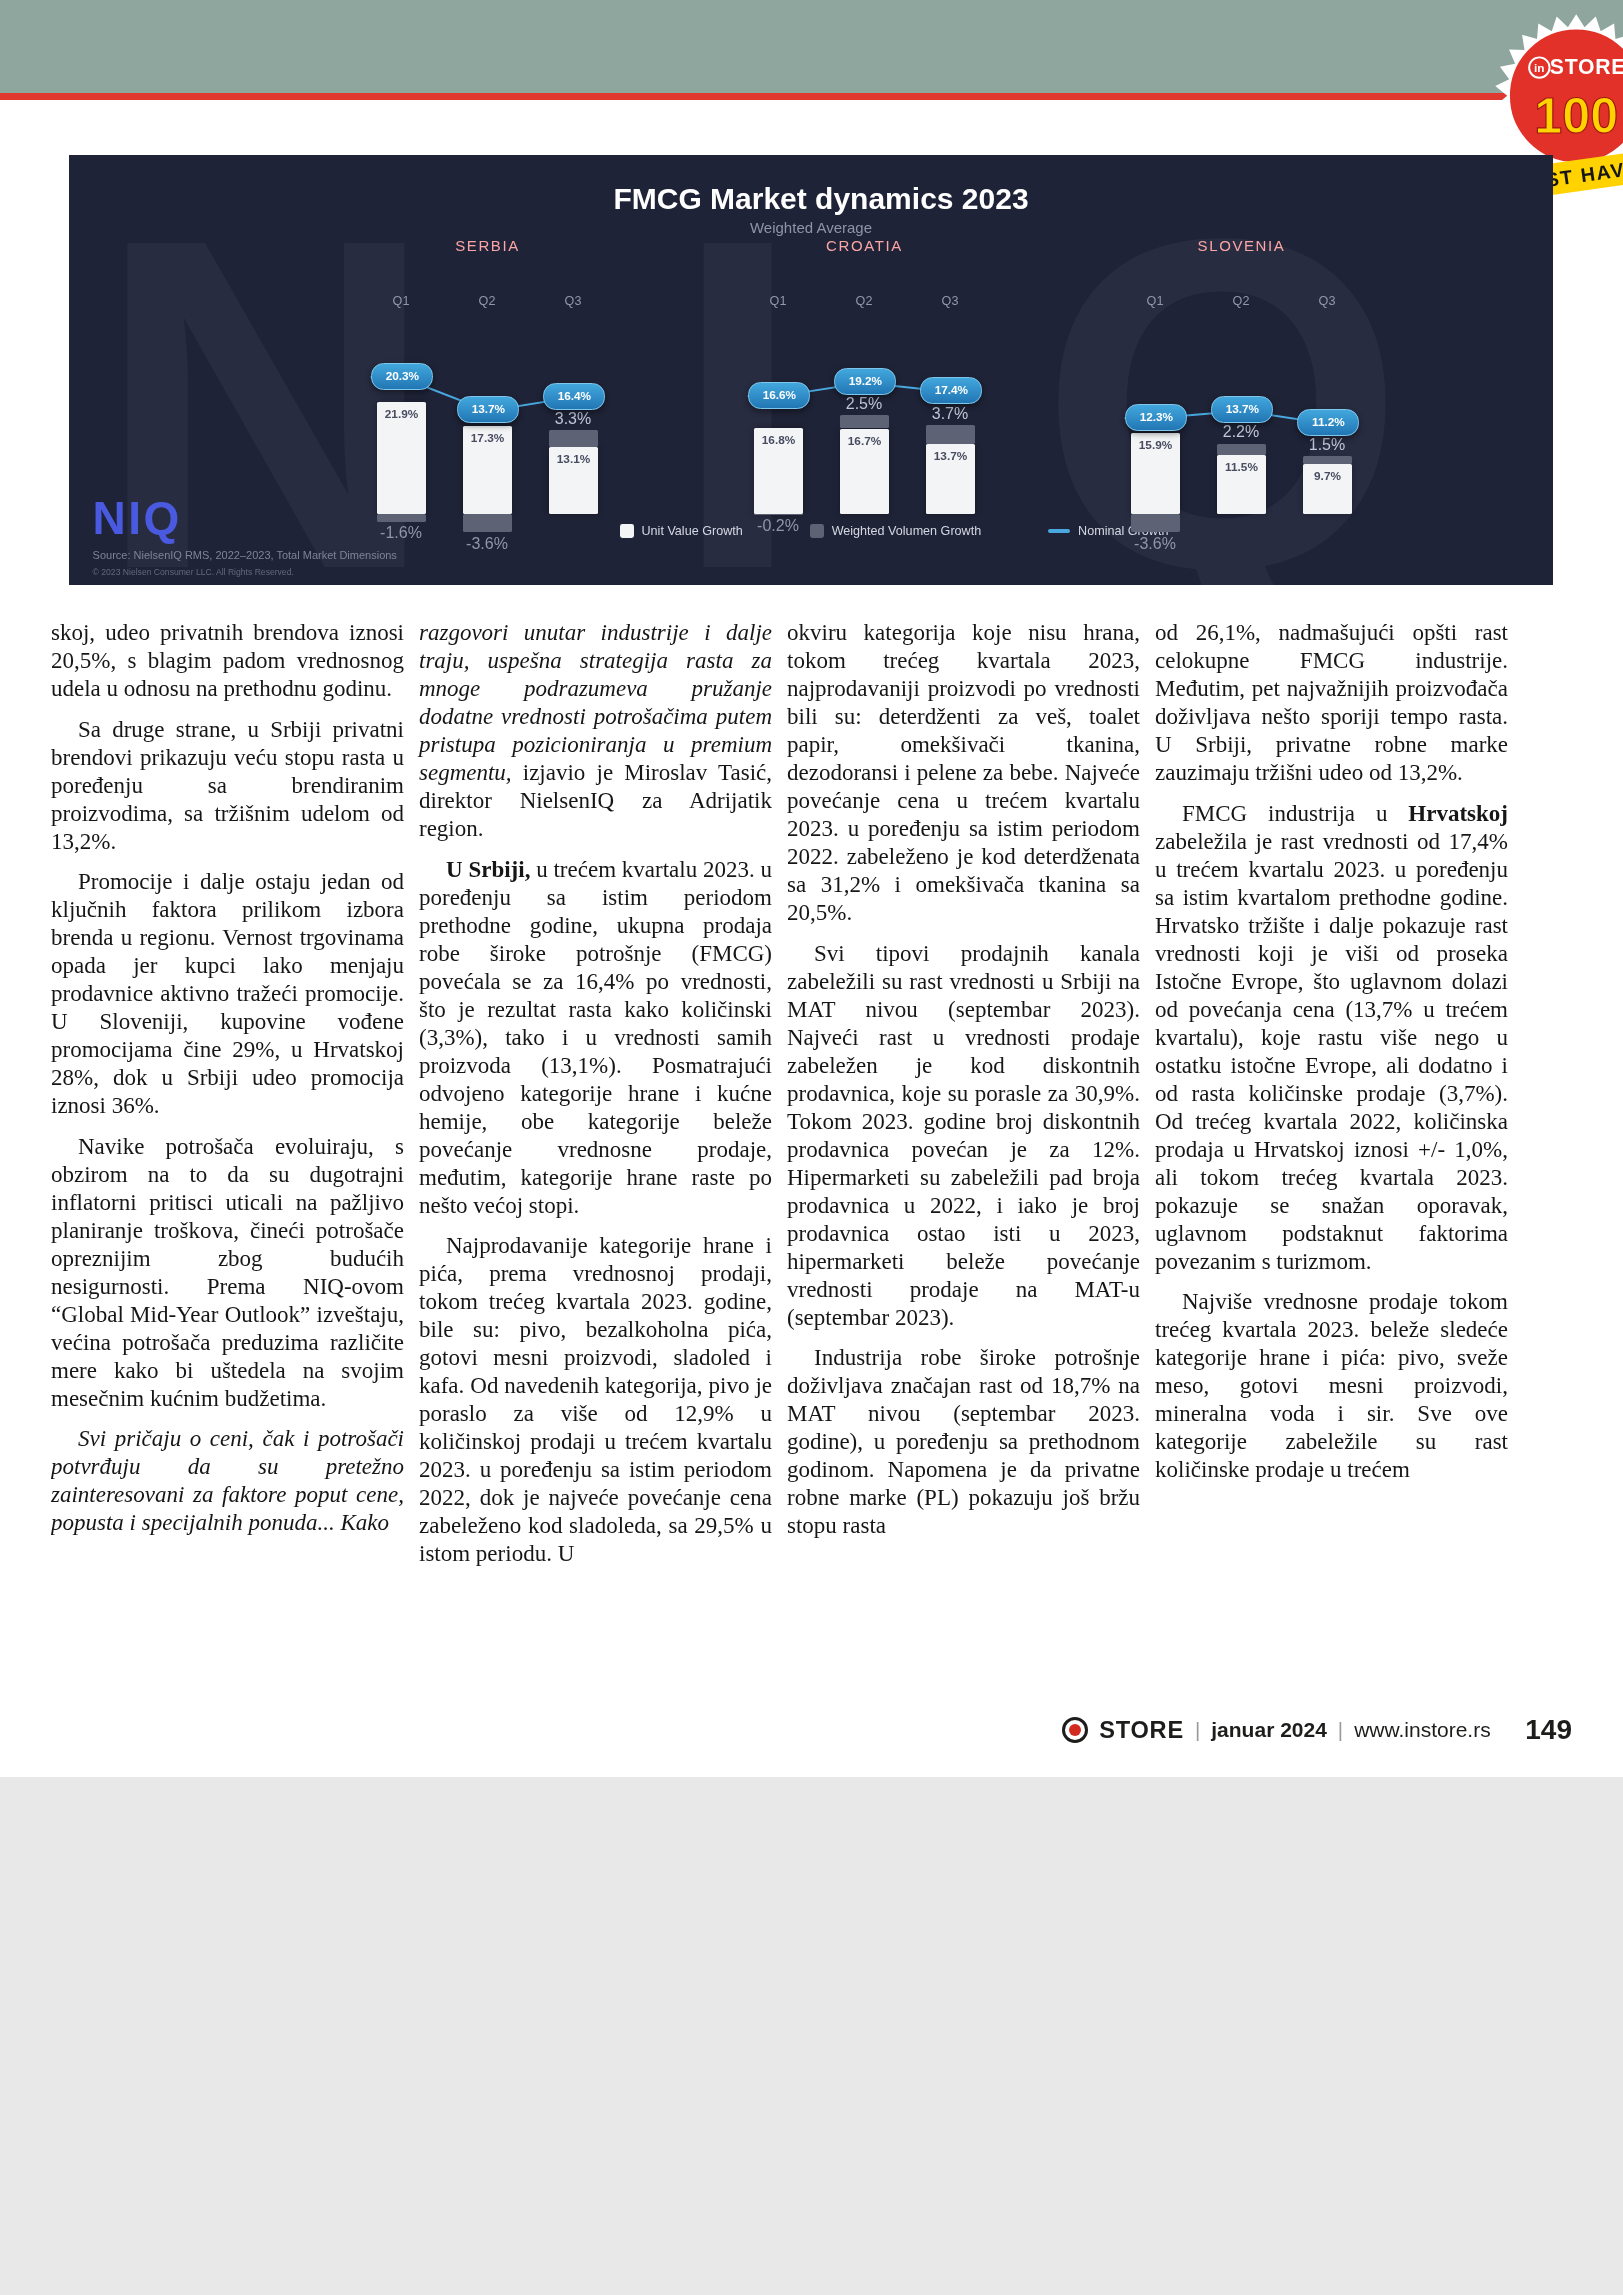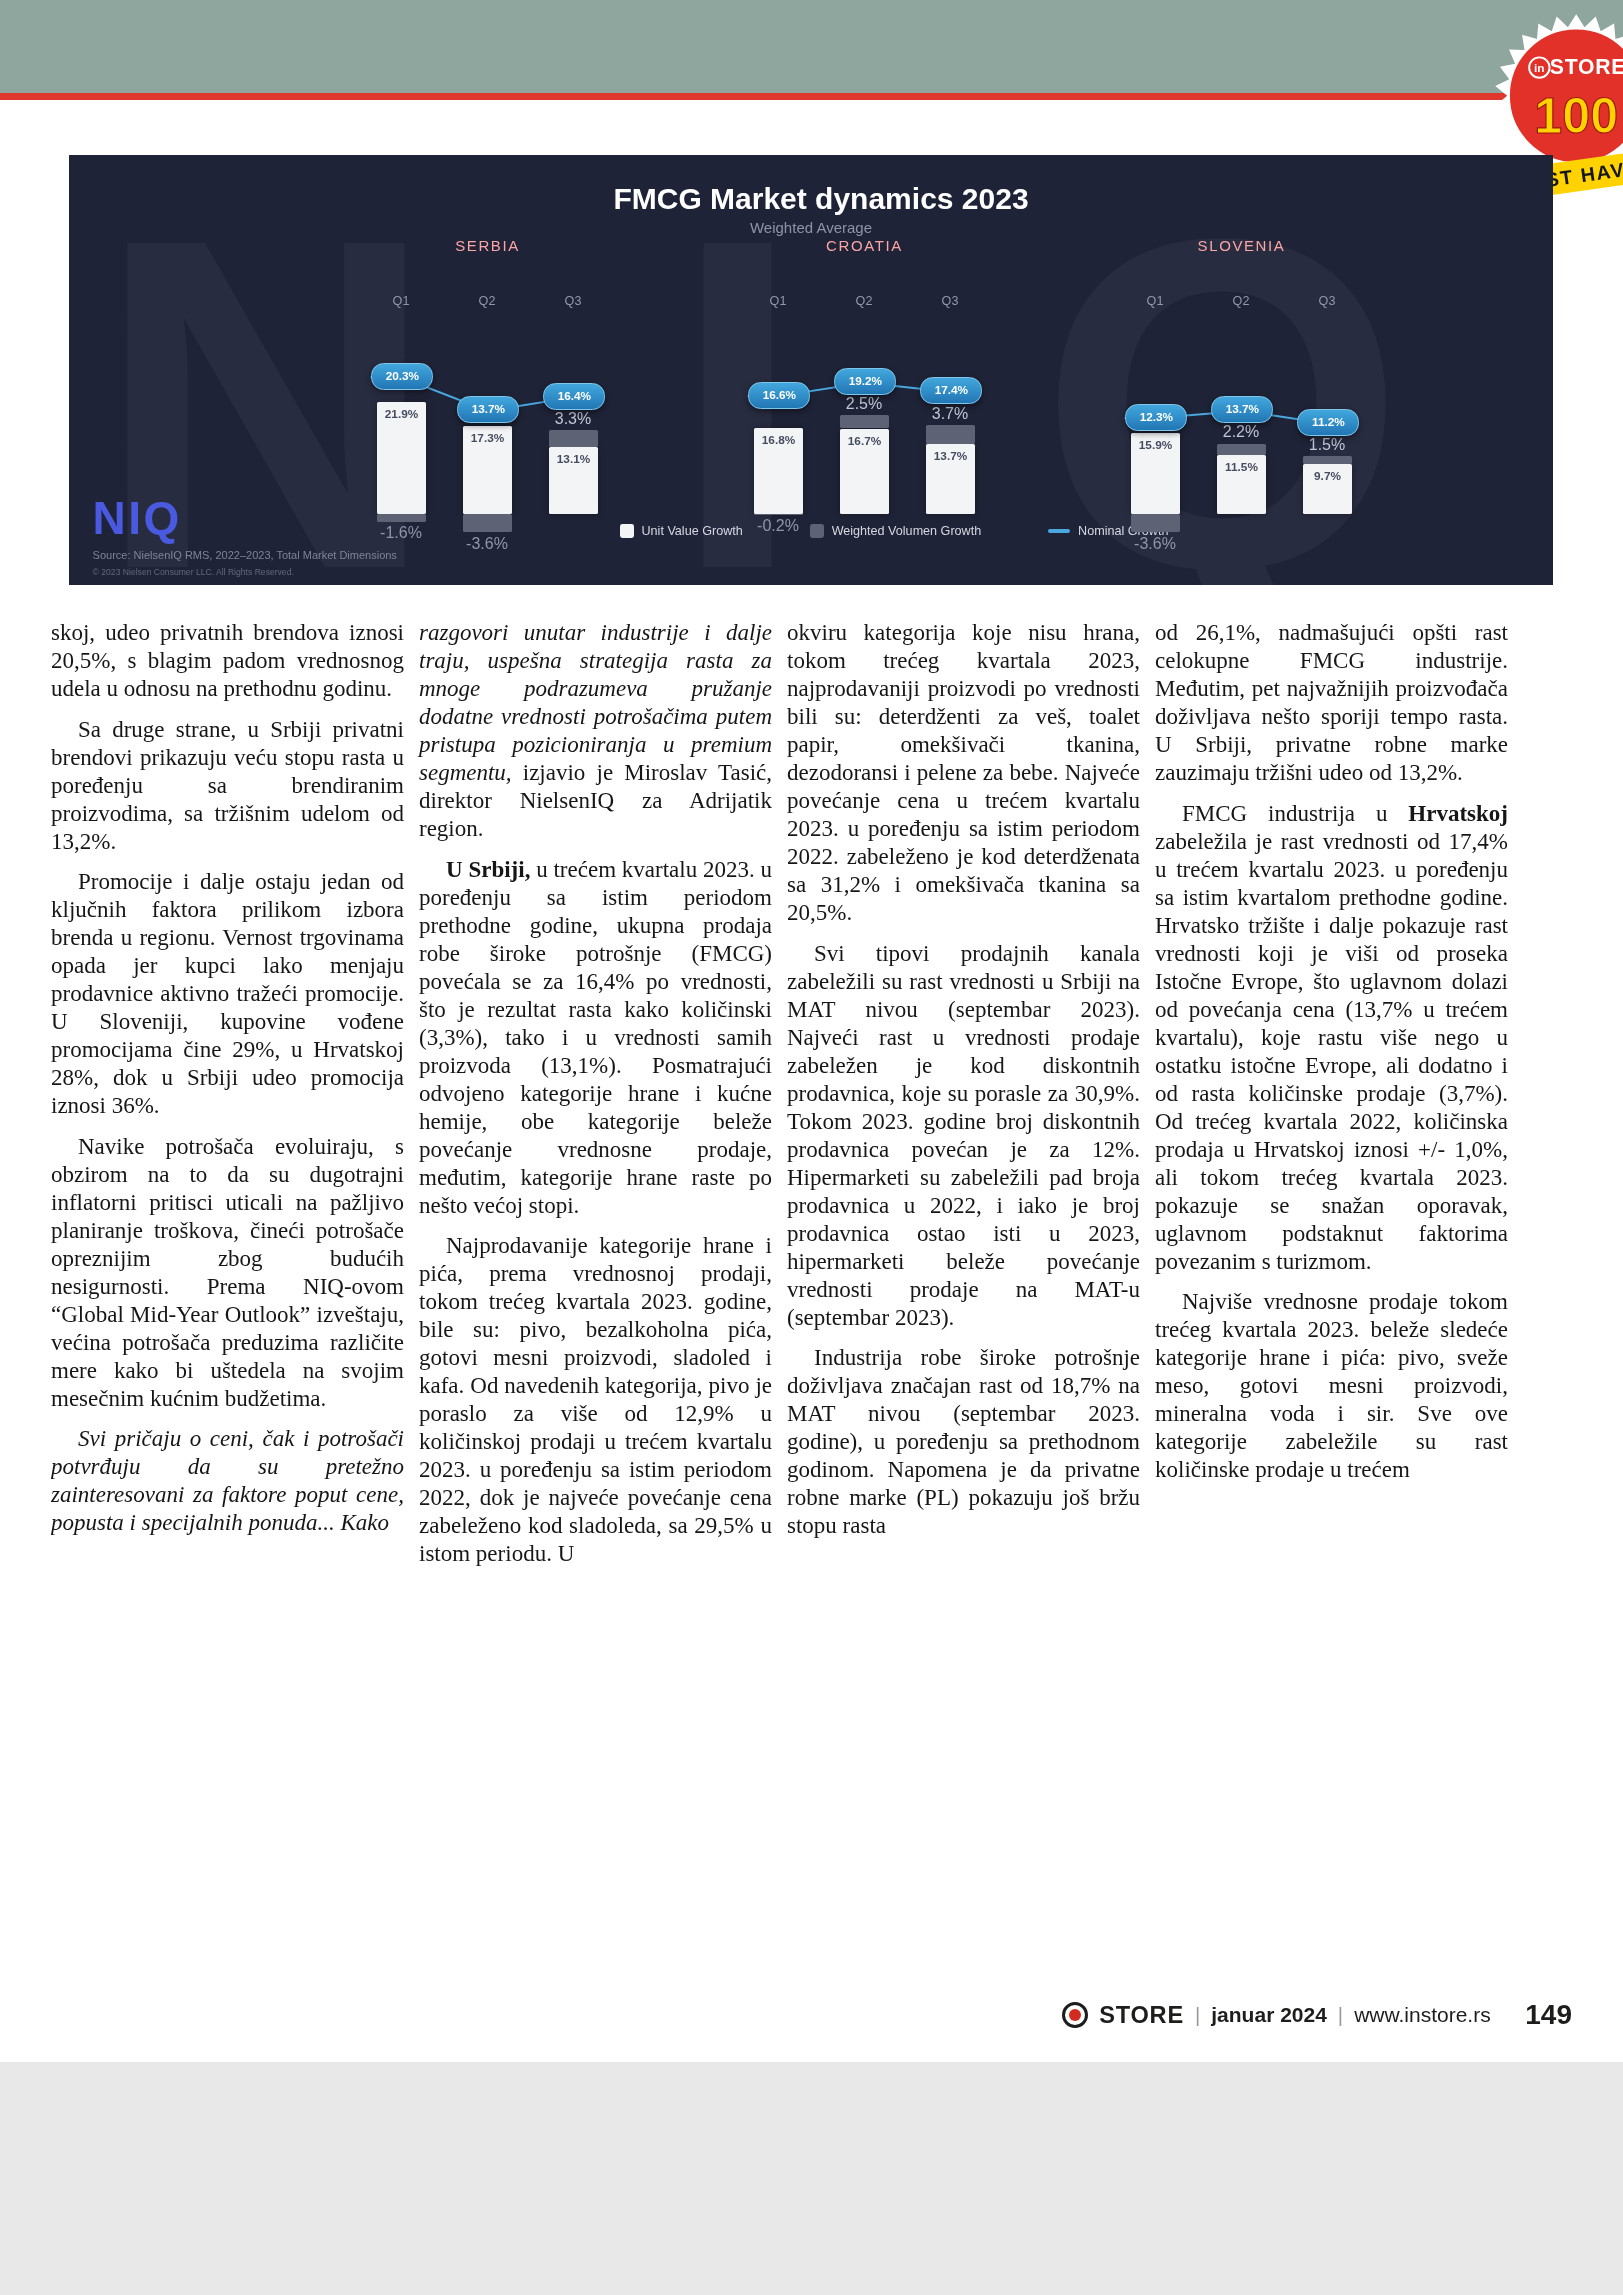--- a/index.html
+++ b/index.html
@@ -1,16 +1,16 @@
 <!DOCTYPE html>
 <html style="font-size:12.6px"><head>
 <meta charset="utf-8">
 <style>
   html,body{margin:0;padding:0;background:#e8e8e8;}
-  .page{position:relative;width:1623px;height:2062px;background:#ffffff;overflow:hidden;
+  .page{position:relative;width:1623px;height:1777px;background:#ffffff;overflow:hidden;
         font-family:"Liberation Serif",serif;color:#111;}
 
   
   .band{position:absolute;left:0;top:0;width:100%;height:93px;background:#8fa69f;}
   .redline{position:absolute;left:0;top:93px;width:100%;height:7px;background:#e0372e;}
 
   
   .badge{position:absolute;left:1486px;top:14px;width:182px;height:195px;}
   .badge svg{display:block;}
 

